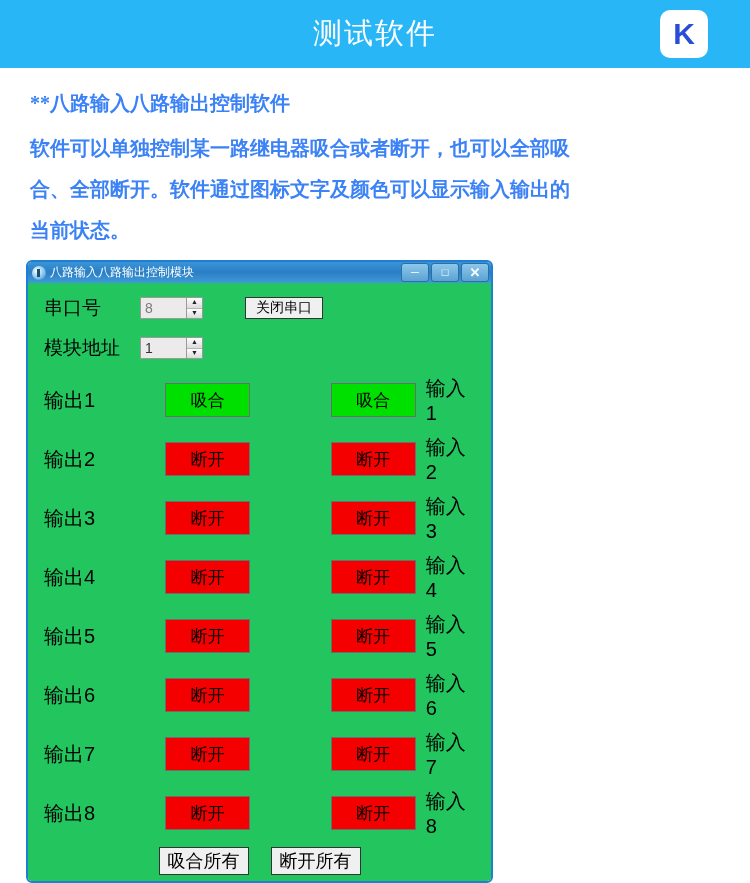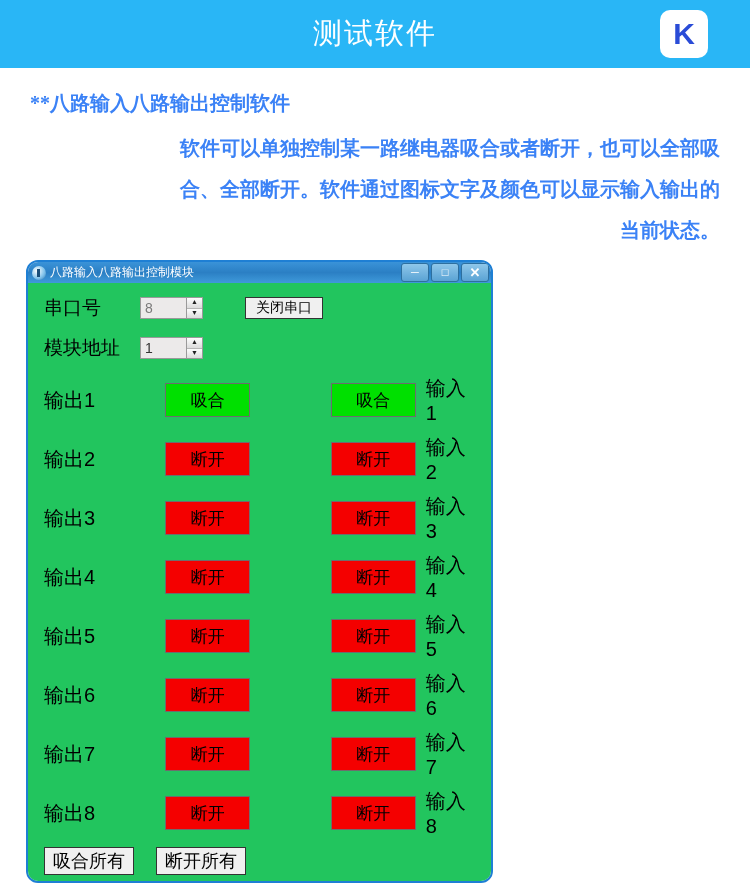--- a/index.html
+++ b/index.html
@@ -59,31 +59,30 @@
     line-height: 1.75;
     color: #3b82f6;
     font-family: "Liberation Serif", serif;
   }
   .desc p.first {
     font-weight: bold;
     margin-bottom: 10px;
   }
   .desc p.body {
     font-weight: bold;
-    text-align: right;
   }
 
   
   .app-wrap {
     padding: 0 0 0 26px;
   }
   .app-window {
     width: 467px;
     border: 2px solid #1e7fd4;
-    border-radius: 12px;
+    border-radius: 6px;
     background: #f0f0f0;
     box-sizing: border-box;
     overflow: hidden;
   }
   .titlebar {
     height: 21px;
     background: linear-gradient(to bottom, #3a93d8 0%, #2b7fc4 50%, #3f9ada 100%);
     display: flex;
     align-items: center;
     padding: 0 2px 0 4px;
@@ -233,20 +232,21 @@
     cursor: pointer;
     box-sizing: border-box;
     margin-left: 46px;
   }
   .state-btn.on  { background: #00e000; }
   .state-btn.off { background: #f40000; }
   .gap { width: 36px; }
 
   .bottom-row {
     display: flex;
+    justify-content: center;
     gap: 22px;
     margin-top: 8px;
     padding-bottom: 6px;
   }
   .bottom-btn {
     background: #f0f0f0;
     border: 1px solid #333333;
     font-size: 18px;
     font-family: "Liberation Serif", serif;
     padding: 1px 8px;

